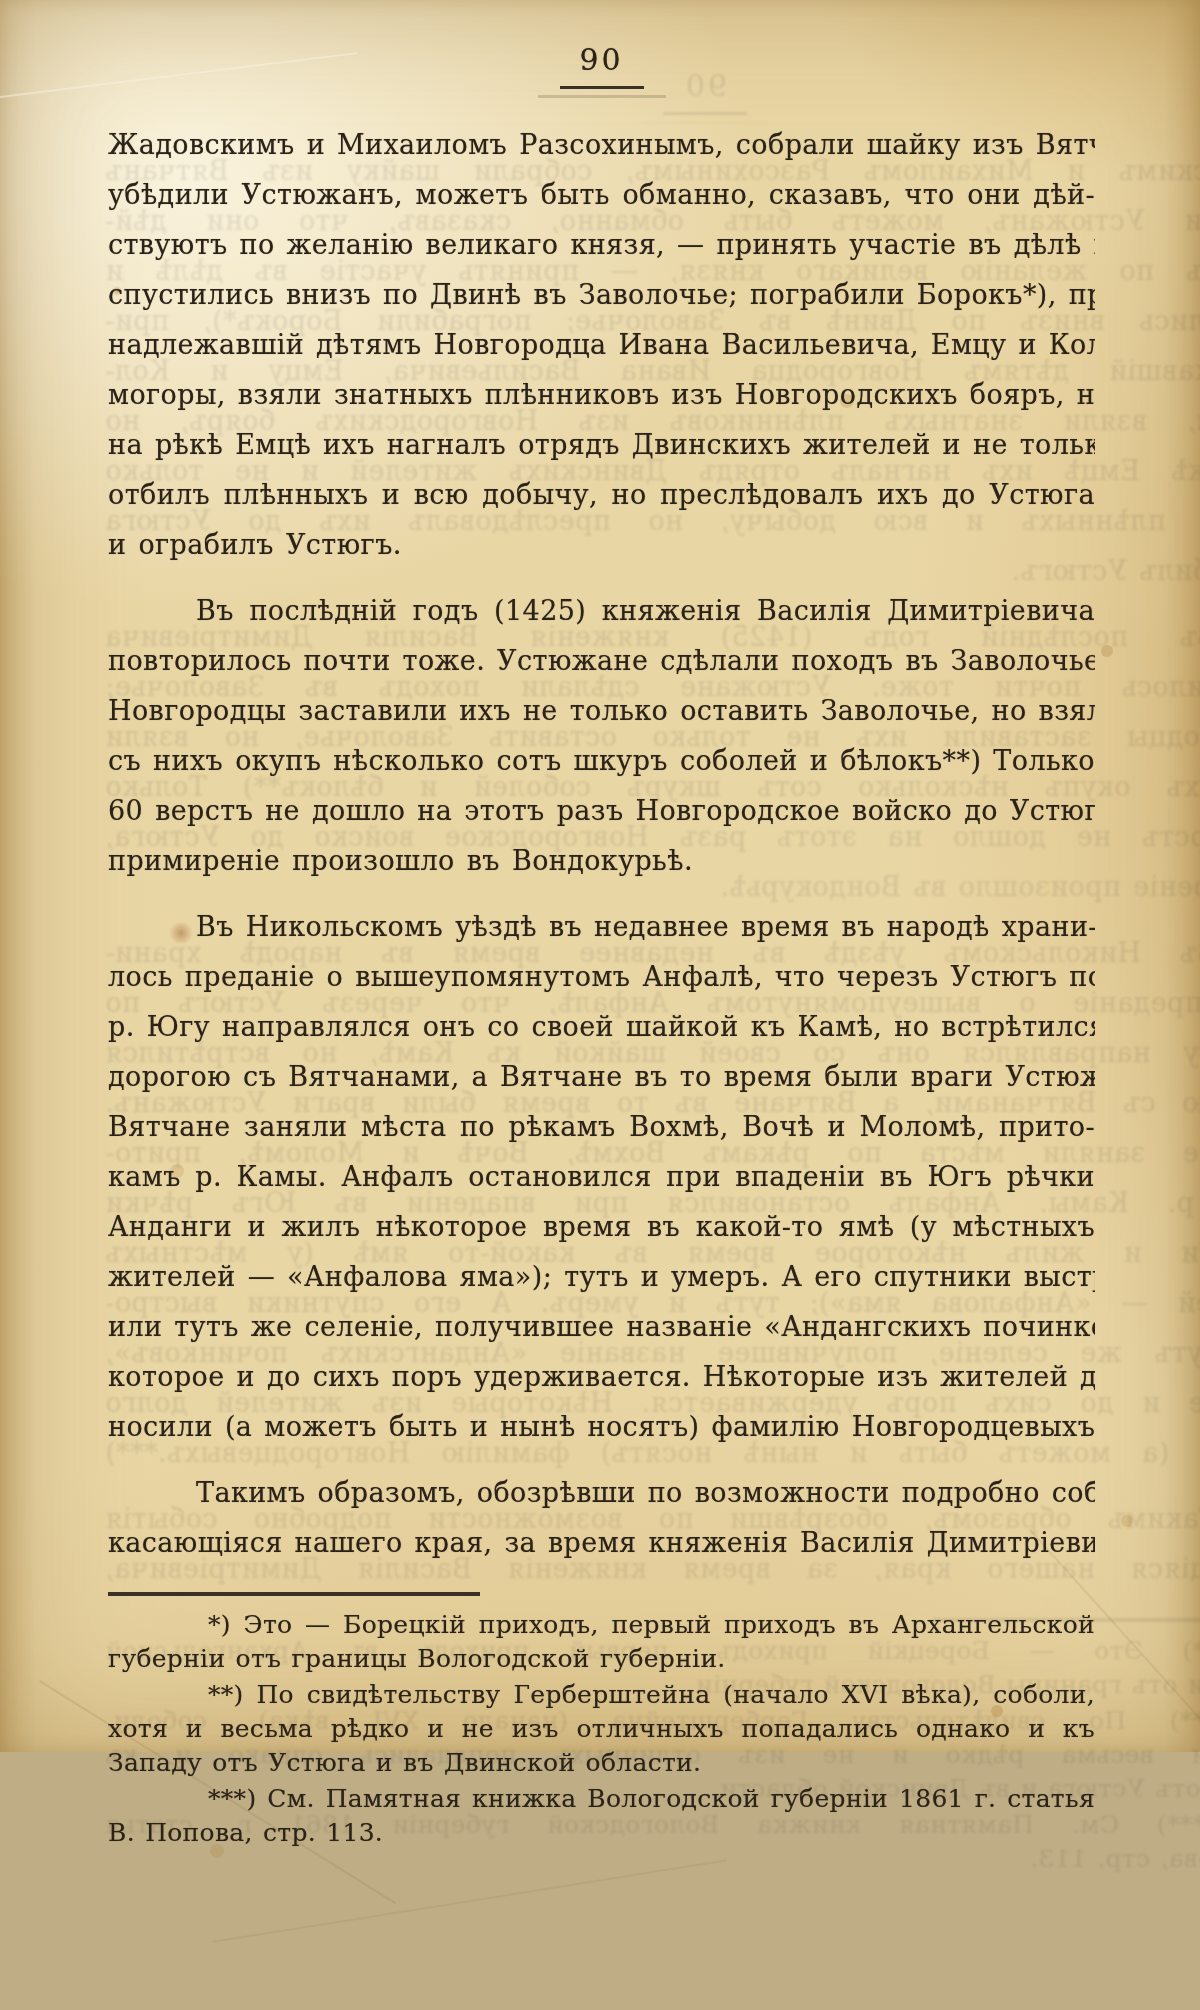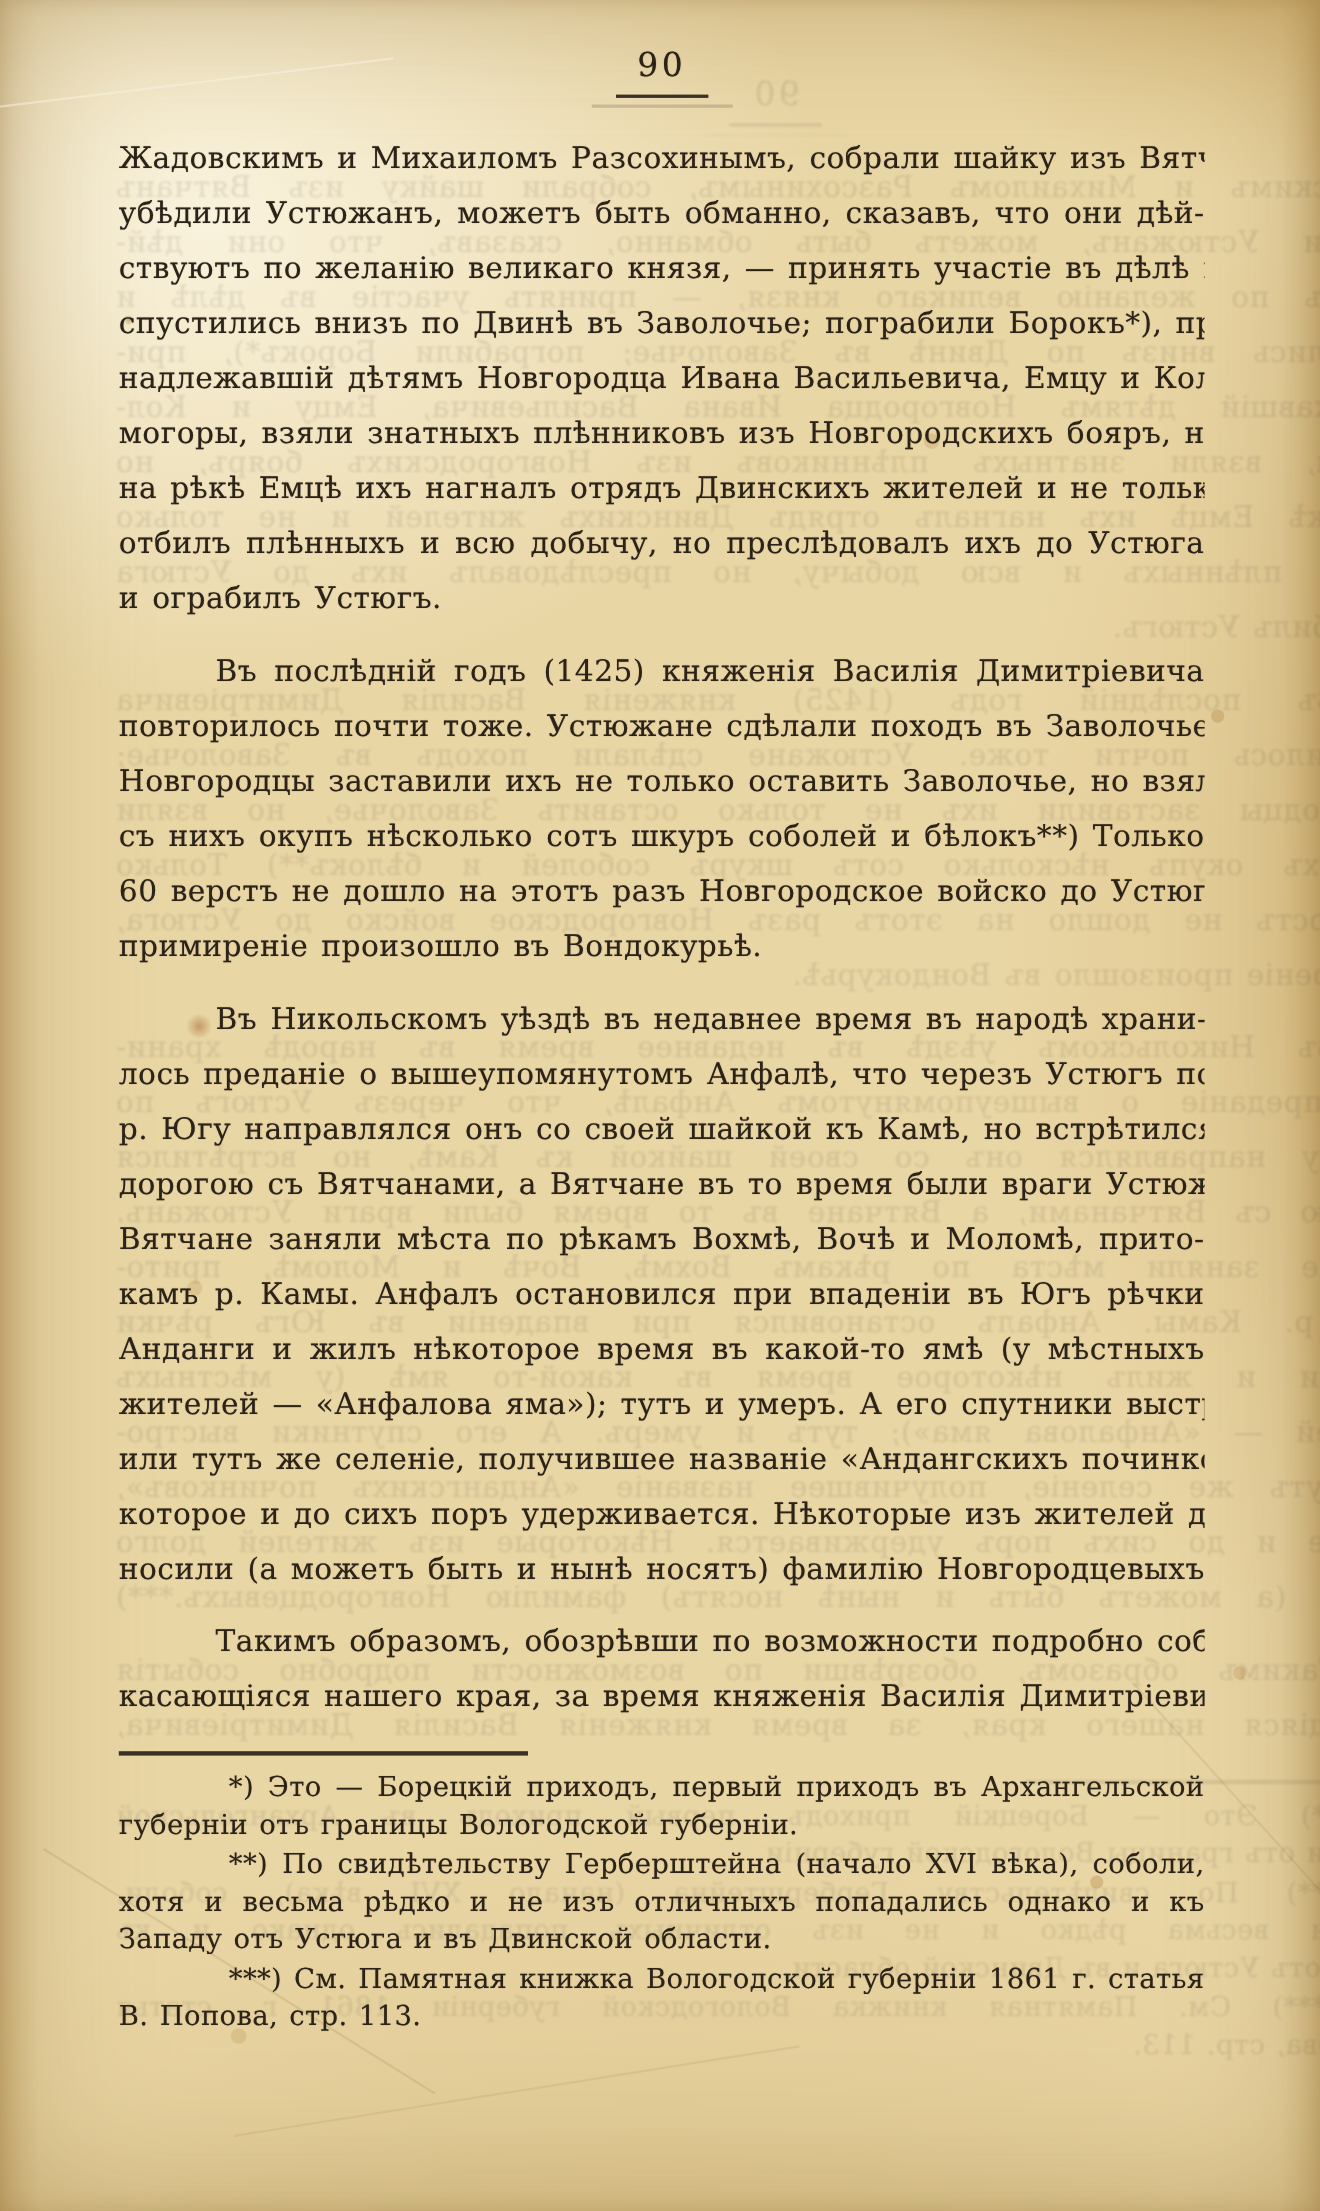--- a/index.html
+++ b/index.html
@@ -1,18 +1,18 @@
 <!DOCTYPE html>
 <html><head>
 <meta charset="utf-8">
 <style>
   html,body{margin:0;padding:0;background:#bfae85;}
   body{width:1200px;height:2010px;overflow:hidden;
        font-family:"DejaVu Serif","Liberation Serif",serif;}
-  .page{position:relative;width:1200px;height:2010px;
+  .page{position:relative;width:1200px;height:1752px;
         background-color:#e9d6a5;
         background-image:
           radial-gradient(ellipse 900px 700px at 16% 10%, rgba(250,244,224,.95), rgba(250,244,224,0) 62%),
           radial-gradient(ellipse 600px 1100px at 106% 42%, rgba(201,160,86,.32), rgba(201,160,86,0) 62%),
           radial-gradient(ellipse 1500px 900px at 50% 110%, rgba(188,148,76,.30), rgba(188,148,76,0) 62%),
           radial-gradient(ellipse 500px 360px at 96% -4%, rgba(193,146,64,.45), rgba(193,146,64,0) 70%),
           linear-gradient(90deg, rgba(160,120,52,.28), rgba(160,120,52,0) 3%, rgba(160,120,52,0) 97%, rgba(160,120,52,.26));
         box-shadow:inset 0 0 130px rgba(133,96,37,.38), inset 0 0 18px rgba(133,96,37,.22);}
   .inner{position:relative;z-index:2;padding:42px 105px 0 108px;}
 

